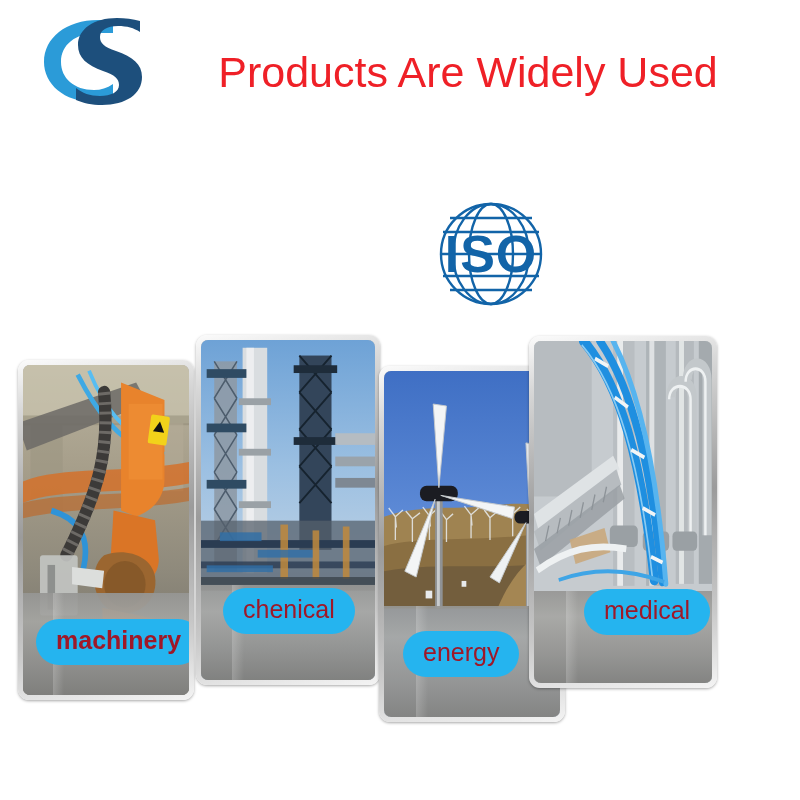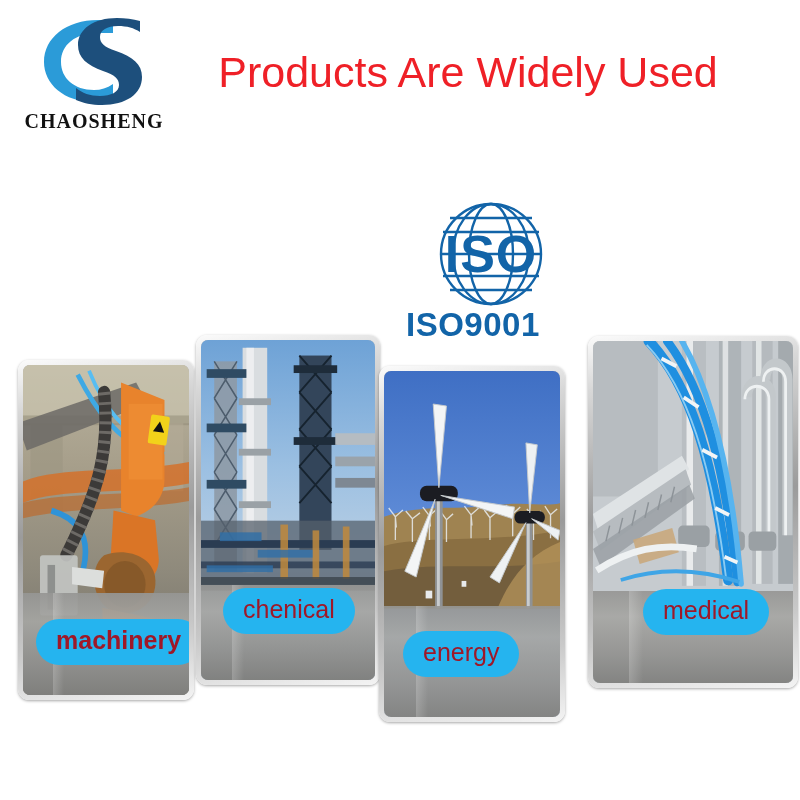--- a/index.html
+++ b/index.html
@@ -115,21 +115,21 @@
   #panel-chemical { left:196px; top:335px; width:184px; height:350px; }
   #panel-chemical .floor { height:28%; }
   #panel-chemical .pill { left:22px; bottom:46px; }
 
   
   #panel-energy { left:379px; top:366px; width:186px; height:356px; }
   #panel-energy .floor { height:32%; }
   #panel-energy .pill { left:19px; bottom:40px; }
 
   
-  #panel-medical { left:588px; top:336px; width:210px; height:352px; }
+  #panel-medical { left:529px; top:336px; width:188px; height:352px; }
   #panel-medical .floor { height:27%; }
   #panel-medical .pill { left:50px; bottom:48px; }
 
   
   .sky-blue { background:linear-gradient(180deg,#3f6fc4 0%,#5d8ad6 42%,#94b3df 72%,#c8d6e6 100%); }
   .hall-bg  { background:linear-gradient(180deg,#b9b39f 0%,#a79f8b 30%,#8f8a7c 62%,#6d6a62 100%); }
   .plant-bg { background:linear-gradient(180deg,#6ea2d6 0%,#9cc0e2 38%,#b9cfe4 64%,#8d9aa5 100%); }
   .steel-bg { background:linear-gradient(180deg,#d5d8da 0%,#bcc1c4 35%,#a8aeb2 68%,#8e9499 100%); }
   .scene svg { position:absolute; inset:0; width:100%; height:100%; display:block; }
 </style>
@@ -145,41 +145,39 @@
                L99 21 L99 8 Z" fill="#2b9bd8"></path>
 
       <path d="M103 12 C80 12 64 23 64 39 C64 52 73 59 89 65
                C101 69 105 73 105 79 C105 86 97 90 86 90
                C76 90 68 87 62 82 L62 94 C69 97 78 99 88 99
                C112 99 128 88 128 71 C128 58 119 51 102 45
                C90 41 86 37 86 31 C86 24 93 20 104 20
                C113 20 120 22 126 26 L126 15 C119 13 111 12 103 12 Z" fill="#1d4f7c" transform="translate(0,-6)"></path>
     </svg>
   </div>
-  <div id="brand-wordmark">CHAOSHENG</div>
 </div>
 
 <h1 id="headline">Products Are Widely Used</h1>
 
 <div id="iso-badge">
   <svg id="iso-globe" width="146" height="112" viewBox="0 0 146 112" aria-hidden="true">
     <g fill="none" stroke="#1264a8" stroke-width="2.4">
       <ellipse cx="73" cy="56" rx="50" ry="50"></ellipse>
       <ellipse cx="73" cy="56" rx="22" ry="50"></ellipse>
       <ellipse cx="73" cy="56" rx="38" ry="50"></ellipse>
       <path d="M25 34 H121"></path>
         <path d="M25 78 H121"></path>
       <path d="M32 20 H114"></path>
         <path d="M32 92 H114"></path>
       <path d="M23 56 H123"></path>
     </g>
     <text x="73" y="74" text-anchor="middle" font-family="Liberation Sans, sans-serif" font-weight="bold" font-size="52" fill="#1264a8" letter-spacing="1">ISO</text>
     <rect x="17" y="34" width="112" height="42" fill="#ffffff" opacity="0"></rect>
   </svg>
-  <div id="iso-standard">ISO9001</div>
 </div>
 
 <div class="panel" id="panel-machinery">
   <div class="panel-inner">
     <div class="scene hall-bg">
       <svg viewBox="0 0 176 340" preserveAspectRatio="none" aria-hidden="true">
         <rect x="0" y="0" width="176" height="60" fill="#cfc9b4" opacity=".6"></rect>
         <rect x="0" y="52" width="176" height="10" fill="#8d8874" opacity=".5"></rect>
         <rect x="8" y="62" width="34" height="90" fill="#9a947f" opacity=".5"></rect>
         <rect x="120" y="60" width="50" height="70" fill="#b5ae98" opacity=".45"></rect>

